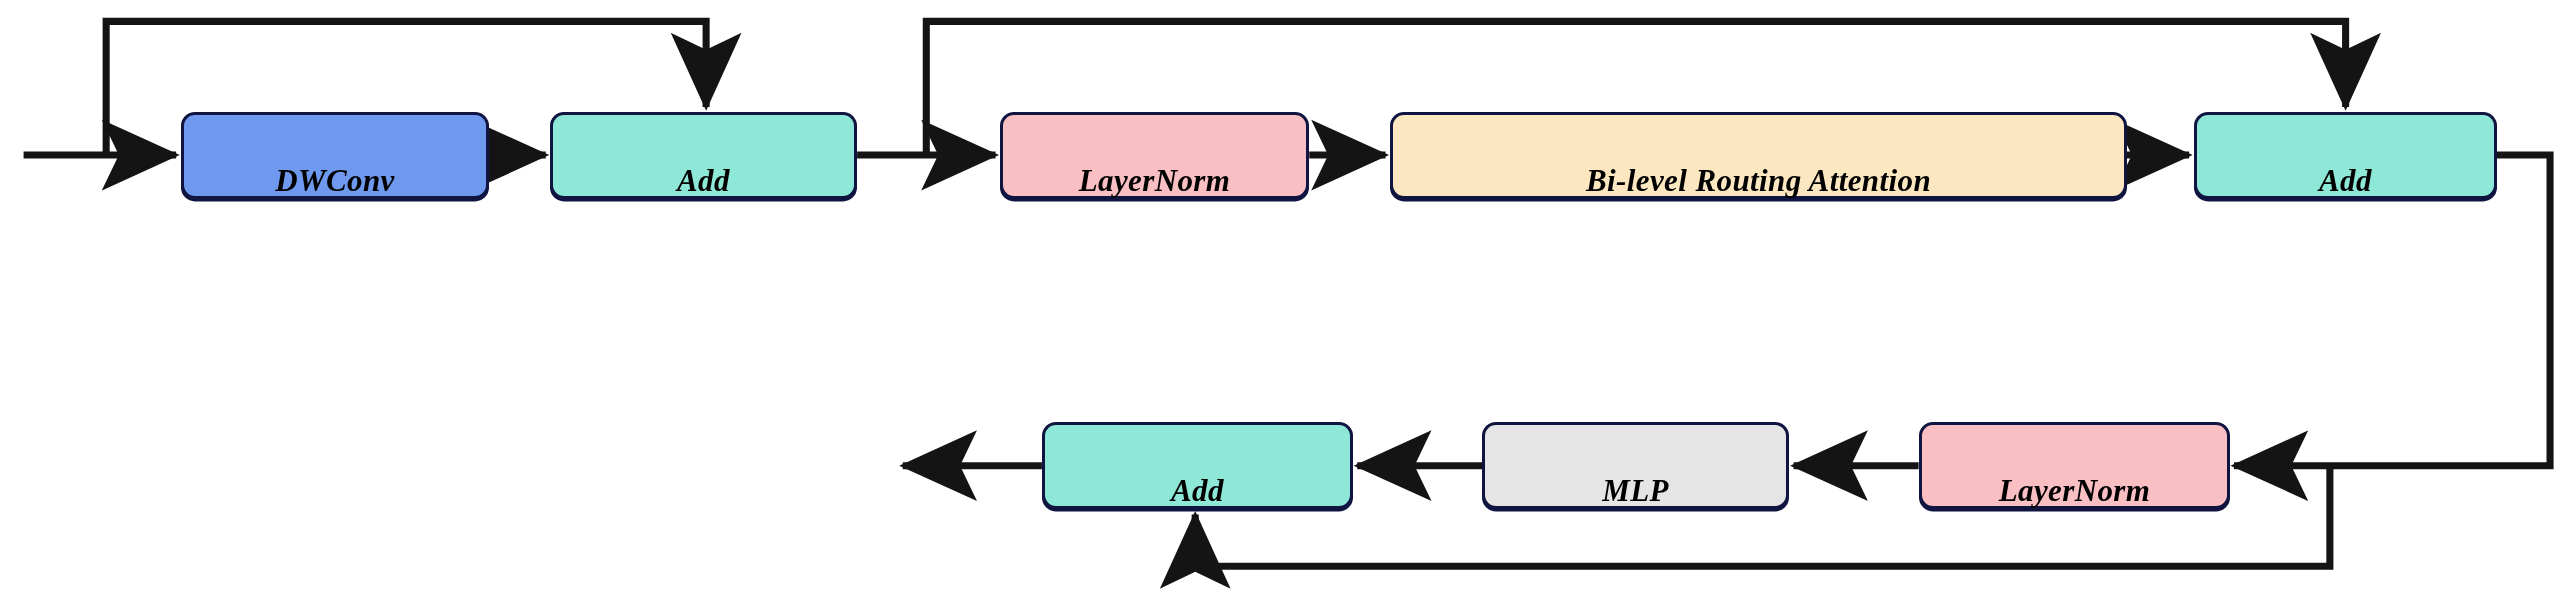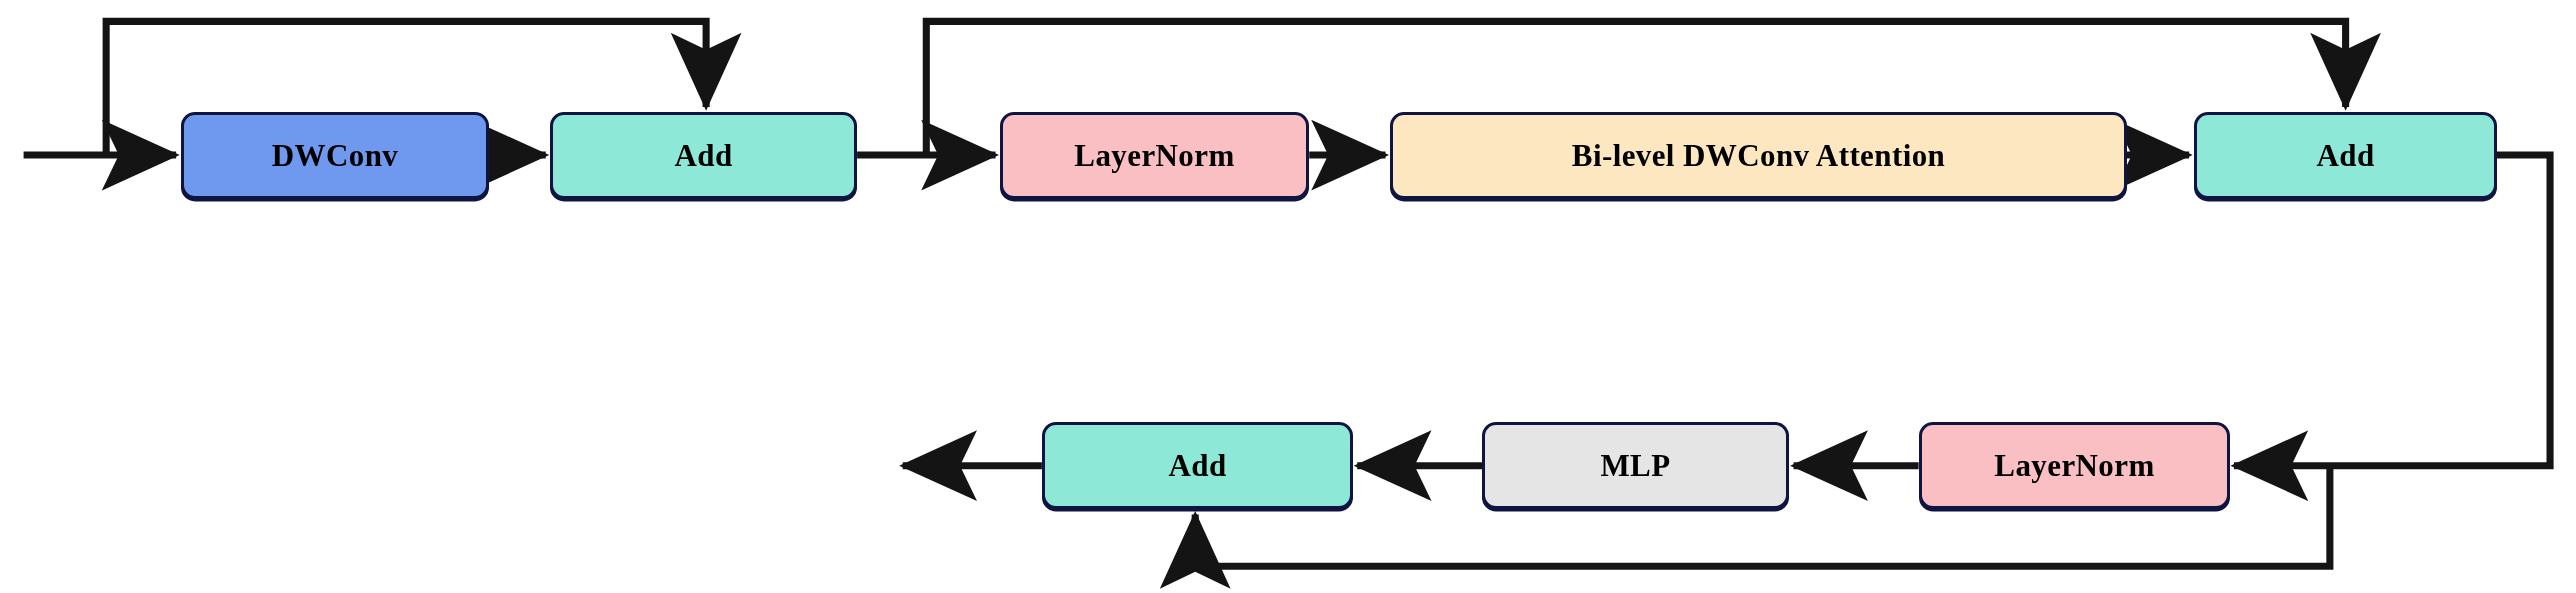--- a/index.html
+++ b/index.html
@@ -4,28 +4,29 @@
 <style>
   html,body{margin:0;padding:0;background:#ffffff;}
   body{width:2576px;height:594px;font-family:"Liberation Serif",serif;}
   #stage{position:relative;width:2576px;height:594px;overflow:hidden;background:#fff;}
   #wires{position:absolute;left:0;top:0;width:2576px;height:594px;}
   .node{
     position:absolute;
     box-sizing:border-box;
     border:3.1px solid #0f1440;
     border-radius:14px;
-    display:flex;align-items:center;justify-content:center;
+    display:flex;align-items:flex-end;justify-content:center;
     font-weight:bold;
     color:#000000;
     letter-spacing:0.4px;
     text-align:center;
     line-height:1;
     z-index:5;
     box-shadow:0 2.4px 0 0 #0f1440;
+    font-style:italic;
   }
   .lbl{display:block;white-space:nowrap;}
 </style>
 </head>
 <body>
 
 <div id="stage">
 
   <svg id="wires" viewBox="0 0 3276 755" width="2576" height="594" xmlns="http://www.w3.org/2000/svg">
     <defs>
@@ -77,21 +78,21 @@
 
   <div class="node" style="left:550px;top:112px;width:307px;height:87px;background:#8ee8d8;font-size:31px;">
     <span class="lbl">Add</span>
   </div>
 
   <div class="node" style="left:1000px;top:112px;width:309px;height:87px;background:#f9bfc3;font-size:31px;">
     <span class="lbl">LayerNorm</span>
   </div>
 
   <div class="node" style="left:1390px;top:112px;width:737px;height:87px;background:#fce7c0;font-size:31px;">
-    <span class="lbl">Bi-level DWConv Attention</span>
+    <span class="lbl">Bi-level Routing Attention</span>
   </div>
 
   <div class="node" style="left:2194px;top:112px;width:303px;height:87px;background:#8ee8d8;font-size:31px;">
     <span class="lbl">Add</span>
   </div>
 
   <div class="node" style="left:1042px;top:422px;width:311px;height:87px;background:#8ee8d8;font-size:31px;">
     <span class="lbl">Add</span>
   </div>
 

